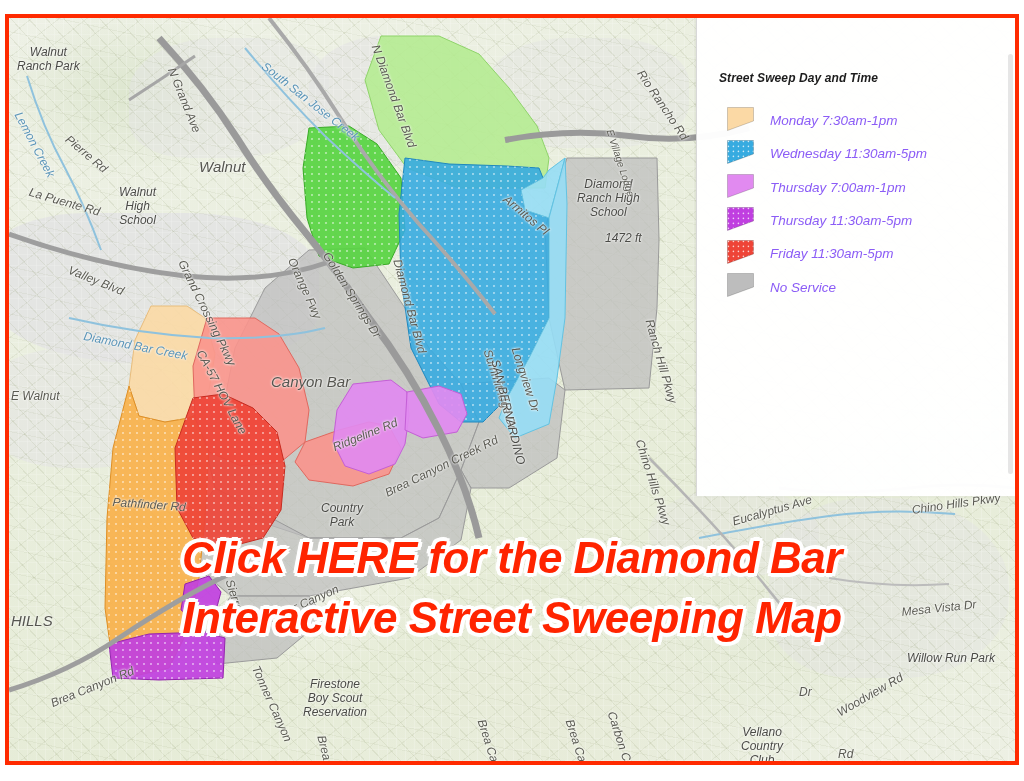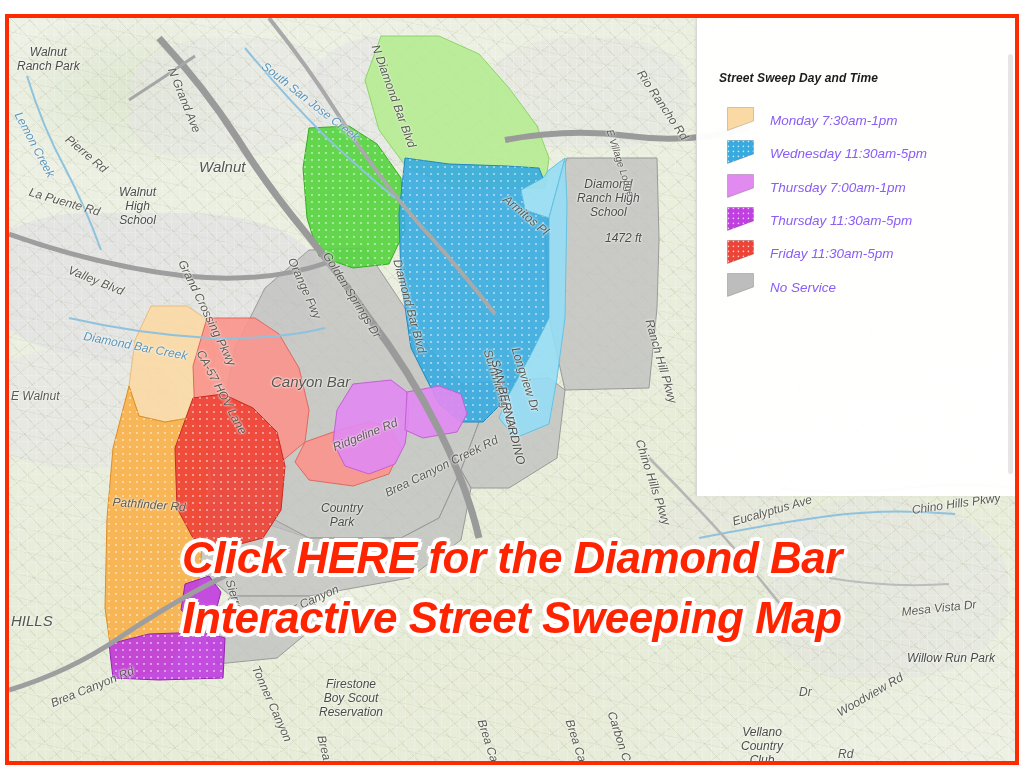--- a/index.html
+++ b/index.html
@@ -311,21 +311,21 @@
           <div class="maplabel mid " style="left: 646px; top: 300px; transform: rotate(74deg); transform-origin: left top;">Ranch Hill Pkwy</div>
           <div class="maplabel mid " style="left: 104px; top: 478px; transform: rotate(4deg); transform-origin: left top;">Pathfinder Rd</div>
           <div class="maplabel mid " style="left: 322px; top: 424px; transform: rotate(-22deg); transform-origin: left top;">Ridgeline Rd</div>
           <div class="maplabel mid place center" style="left: 312px; top: 484px;">Country
 Park</div>
           <div class="maplabel mid " style="left: 374px; top: 470px; transform: rotate(-26deg); transform-origin: left top;">Brea Canyon Creek Rd</div>
           <div class="maplabel big place center" style="left: 2px; top: 594px;">HILLS</div>
           <div class="maplabel mid " style="left: 226px; top: 560px; transform: rotate(72deg); transform-origin: left top;">Sierra</div>
           <div class="maplabel mid " style="left: 252px; top: 598px; transform: rotate(-24deg); transform-origin: left top;">Tonner Canyon</div>
           <div class="maplabel mid " style="left: 252px; top: 646px; transform: rotate(66deg); transform-origin: left top;">Tonner Canyon</div>
-          <div class="maplabel mid place center" style="left: 310px; top: 660px;">Firestone
+          <div class="maplabel mid place center" style="left: 294px; top: 660px;">Firestone
 Boy Scout
 Reservation</div>
           <div class="maplabel mid " style="left: 40px; top: 680px; transform: rotate(-22deg); transform-origin: left top;">Brea Canyon Rd</div>
           <div class="maplabel mid " style="left: 318px; top: 716px; transform: rotate(76deg); transform-origin: left top;">Brea Canyon Rd</div>
           <div class="maplabel mid " style="left: 478px; top: 700px; transform: rotate(72deg); transform-origin: left top;">Brea Canyon Rd</div>
           <div class="maplabel mid " style="left: 566px; top: 700px; transform: rotate(72deg); transform-origin: left top;">Brea Canyon Rd</div>
           <div class="maplabel mid " style="left: 608px; top: 692px; transform: rotate(72deg); transform-origin: left top;">Carbon Canyon Rd</div>
           <div class="maplabel mid " style="left: 722px; top: 498px; transform: rotate(-16deg); transform-origin: left top;">Eucalyptus Ave</div>
           <div class="maplabel mid " style="left: 902px; top: 486px; transform: rotate(-8deg); transform-origin: left top;">Chino Hills Pkwy</div>
           <div class="maplabel mid " style="left: 892px; top: 588px; transform: rotate(-6deg); transform-origin: left top;">Mesa Vista Dr</div>

